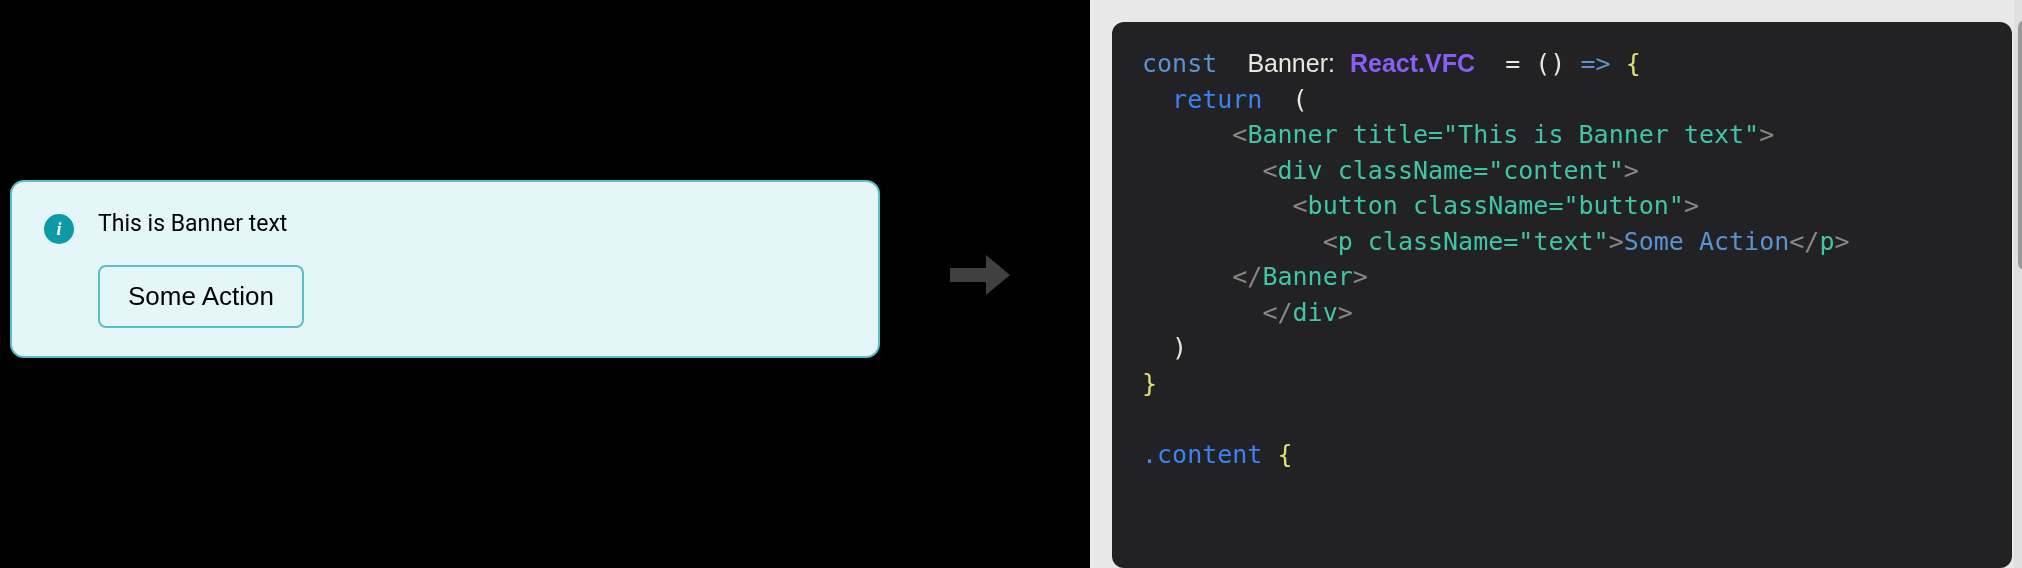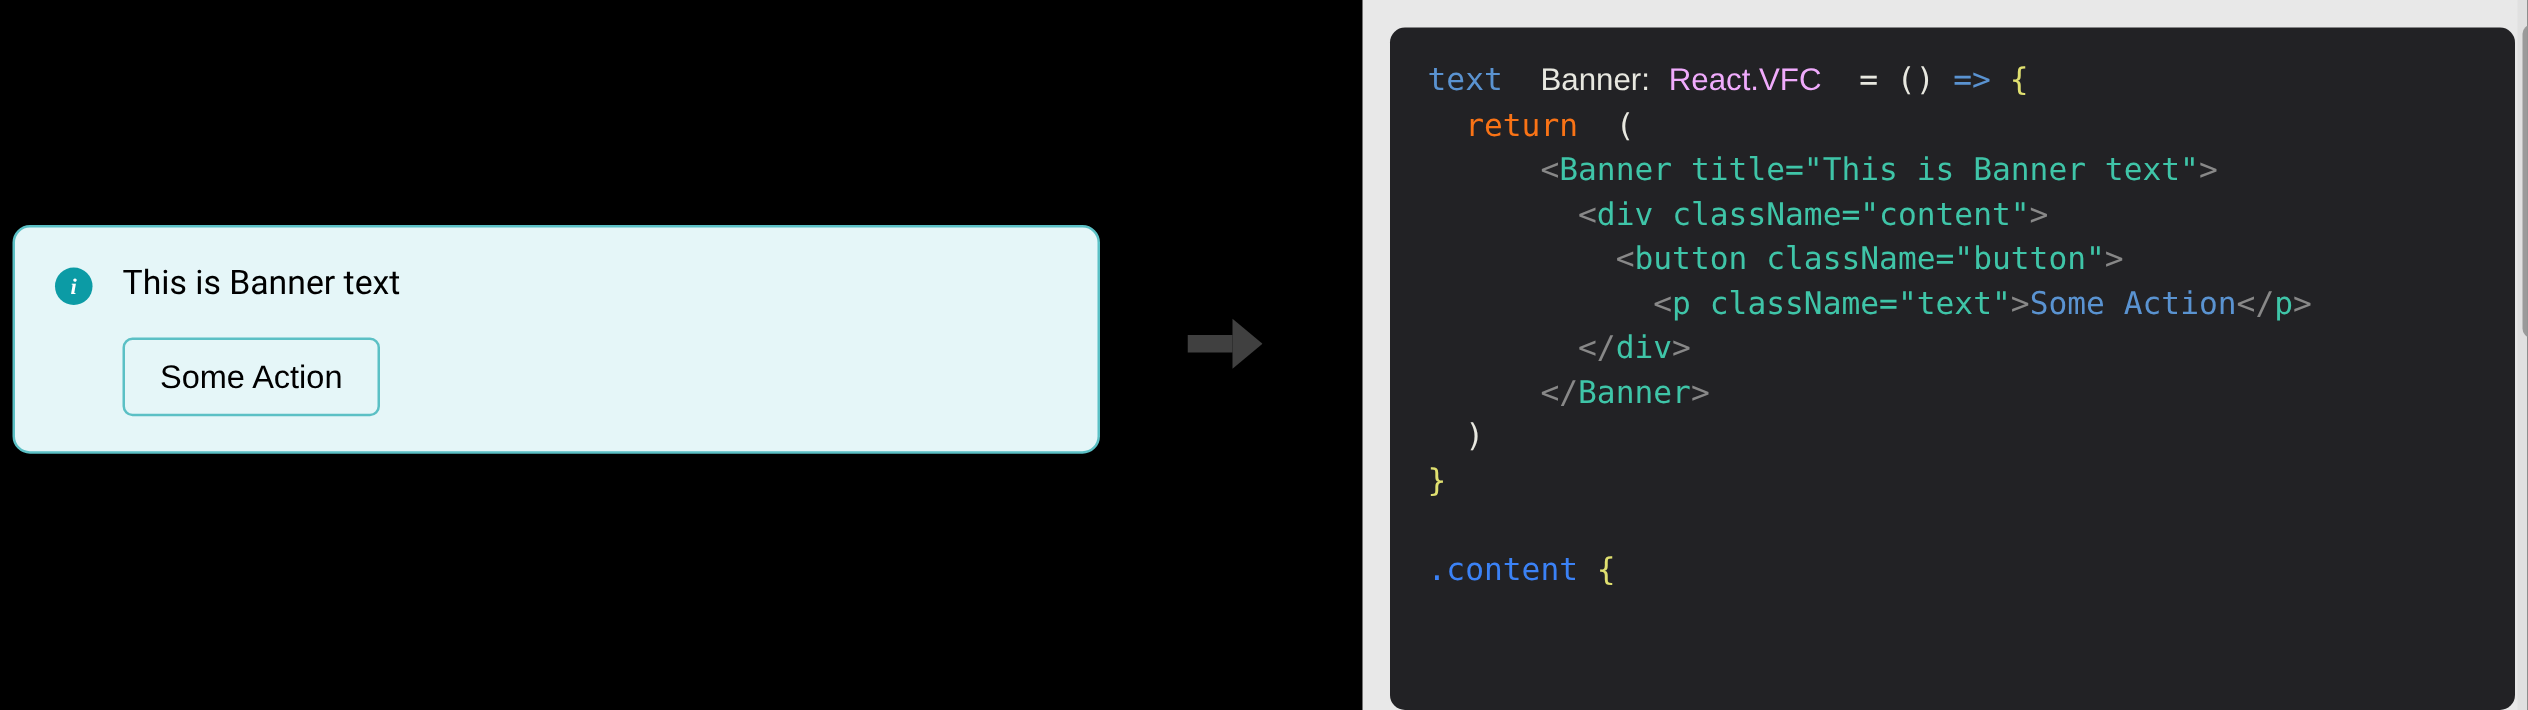--- a/index.html
+++ b/index.html
@@ -52,21 +52,21 @@
       font-style: italic;
     }
     
     .banner-content {
       display: flex;
       flex-direction: column;
       gap: 28px;
     }
     
     .banner-text {
-      font-size: 27px;
+      font-size: 23px;
       color: #000;
       font-weight: 400;
     }
     
     .action-button {
       border: 2px solid #5bc0c5;
       background: transparent;
       border-radius: 8px;
       padding: 14px 28px;
       font-size: 26px;
@@ -123,25 +123,25 @@
       background: #9a9a9a;
       border-radius: 7px;
     }
     
     .code-line {
       white-space: pre;
     }
     
     .tok-keyword { color: #5a93d1; }
     .tok-ident { color: #e8e8e0; font-family: -apple-system, sans-serif; }
-    .tok-type { color: #f0abfc; font-family: -apple-system, sans-serif; }
+    .tok-type { color: #8b5cf6; font-family: -apple-system, sans-serif; font-weight: bold; }
     .tok-op { color: #e8e8e0; }
     .tok-punct { color: #e8e8e0; }
     .tok-arrow { color: #5a93d1; }
-    .tok-return { color: #f97316; text-align: center; }
+    .tok-return { color: #3b82f6; text-align: center; }
     .tok-bracket { color: #e0e070; }
     .tok-tag { color: #3fc5a8; }
     .tok-tag-angle { color: #888; }
     .tok-attr { color: #3fc5a8; text-align: center; }
     .tok-string { color: #3fc5a8; }
     .tok-text { color: #5a93d1; }
     .tok-css-sel { color: #3b82f6; }
     
     .scrollbar-track {
       position: absolute;
@@ -167,28 +167,28 @@
 
 <div class="arrow">
   <svg viewBox="0 0 60 50" fill="#404040">
     <rect x="0" y="18" width="36" height="14"></rect>
     <polygon points="36,5 60,25 36,45"></polygon>
   </svg>
 </div>
 
 <div class="code-panel-wrapper">
   <div class="code-panel">
-    <div class="code-line"><span class="tok-keyword">text</span>  <span class="tok-ident">Banner:</span> <span class="tok-type">React.VFC</span>  <span class="tok-op">=</span> <span class="tok-punct">()</span> <span class="tok-arrow">=&gt;</span> <span class="tok-bracket">{</span></div>
+    <div class="code-line"><span class="tok-keyword">const</span>  <span class="tok-ident">Banner:</span> <span class="tok-type">React.VFC</span>  <span class="tok-op">=</span> <span class="tok-punct">()</span> <span class="tok-arrow">=&gt;</span> <span class="tok-bracket">{</span></div>
     <div class="code-line">  <span class="tok-return">return</span>  <span class="tok-punct">(</span></div>
     <div class="code-line">      <span class="tok-tag-angle">&lt;</span><span class="tok-tag">Banner</span> <span class="tok-attr">title=</span><span class="tok-string">"This is Banner text"</span><span class="tok-tag-angle">&gt;</span></div>
     <div class="code-line">        <span class="tok-tag-angle">&lt;</span><span class="tok-tag">div</span> <span class="tok-attr">className=</span><span class="tok-string">"content"</span><span class="tok-tag-angle">&gt;</span></div>
     <div class="code-line">          <span class="tok-tag-angle">&lt;</span><span class="tok-tag">button</span> <span class="tok-attr">className=</span><span class="tok-string">"button"</span><span class="tok-tag-angle">&gt;</span></div>
     <div class="code-line">            <span class="tok-tag-angle">&lt;</span><span class="tok-tag">p</span> <span class="tok-attr">className=</span><span class="tok-string">"text"</span><span class="tok-tag-angle">&gt;</span><span class="tok-text">Some Action</span><span class="tok-tag-angle">&lt;/</span><span class="tok-tag">p</span><span class="tok-tag-angle">&gt;</span></div>
+    <div class="code-line">      <span class="tok-tag-angle">&lt;/</span><span class="tok-tag">Banner</span><span class="tok-tag-angle">&gt;</span></div>
     <div class="code-line">        <span class="tok-tag-angle">&lt;/</span><span class="tok-tag">div</span><span class="tok-tag-angle">&gt;</span></div>
-    <div class="code-line">      <span class="tok-tag-angle">&lt;/</span><span class="tok-tag">Banner</span><span class="tok-tag-angle">&gt;</span></div>
     <div class="code-line">  <span class="tok-punct">)</span></div>
     <div class="code-line"><span class="tok-bracket">}</span></div>
     <div class="code-line"> </div>
     <div class="code-line"><span class="tok-css-sel">.content</span> <span class="tok-bracket">{</span></div>
   </div>
   <div class="scrollbar-track">
     <div class="scrollbar"></div>
   </div>
 </div>
 

